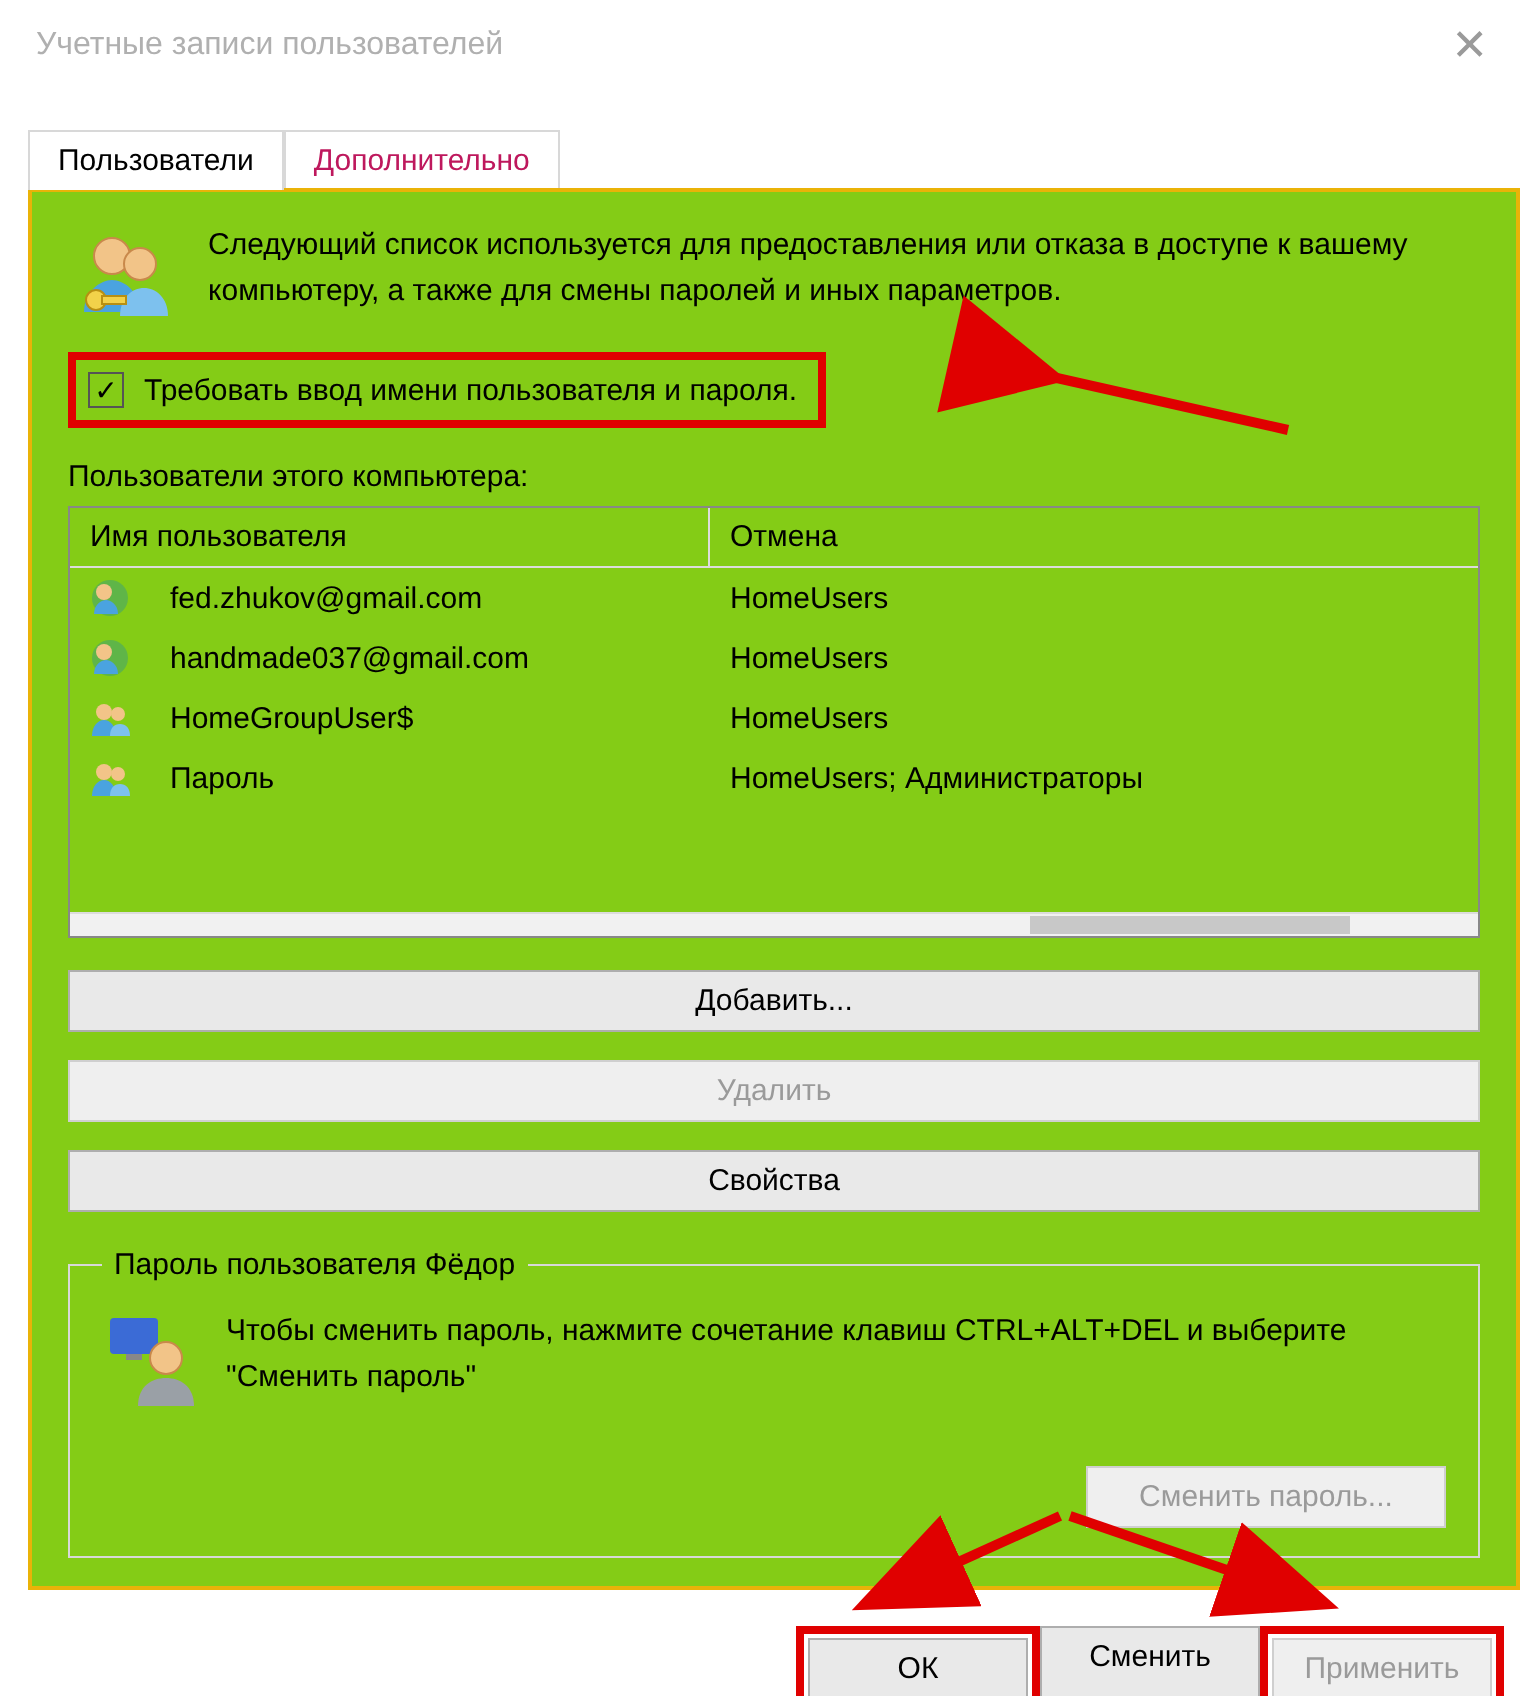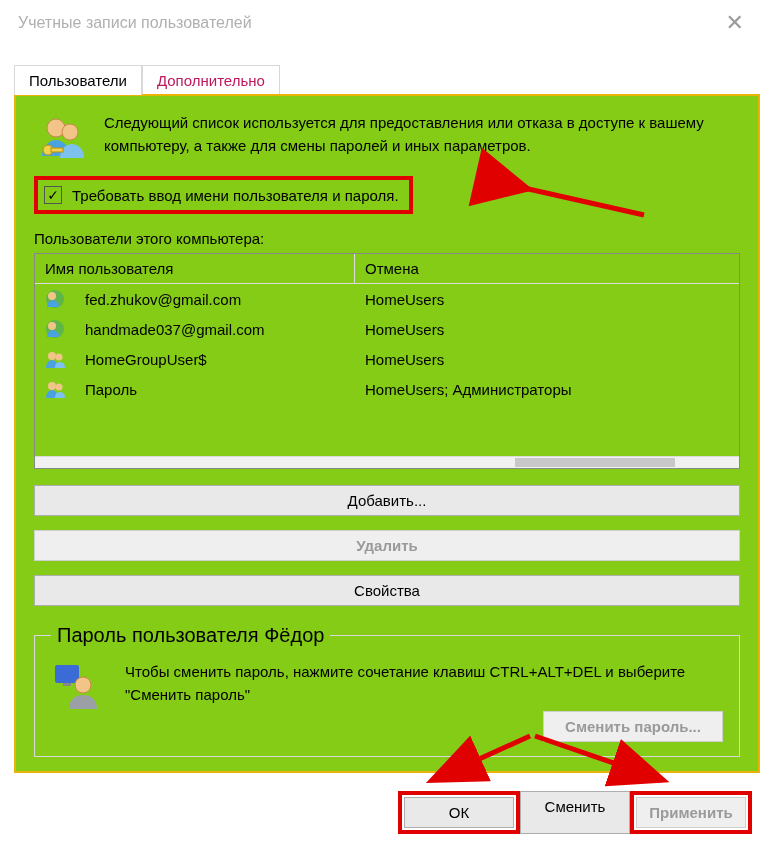--- a/index.html
+++ b/index.html
@@ -132,39 +132,38 @@
     padding: 6px 12px;
     border: 1px solid #aeaeae;
     background: #e9e9e9;
     text-align: center;
     font-size: 15px;
   }
   .btn.disabled {
     color: #9a9a9a;
     background: #efefef;
     border-color: #cfcfcf;
-    font-weight: bold;
   }
   fieldset.pwgroup {
     border: 1px solid #d8d8d8;
     padding: 14px 16px 14px 16px;
     margin: 18px 0 0 0;
   }
   fieldset.pwgroup legend {
     padding: 0 6px;
-    font-size: 20px;
+    font-size: 15px;
   }
   .pw-body {
     display: flex;
-    gap: 24px;
+    gap: 12px;
     align-items: flex-start;
   }
   .pw-icon { width: 50px; height: 50px; flex: 0 0 50px; }
   .pw-text { line-height: 1.5; }
-  .pw-btn-row { display: flex; justify-content: flex-end; margin-top: 0; }
+  .pw-btn-row { display: flex; justify-content: flex-end; margin-top: 28px; }
   .dialog-buttons {
     display: flex;
     justify-content: flex-end;
     padding: 18px 16px 18px 0;
   }
   .red-wrap {
     border: 4px solid #e00000;
     display: inline-block;
     padding: 2px;
   }

